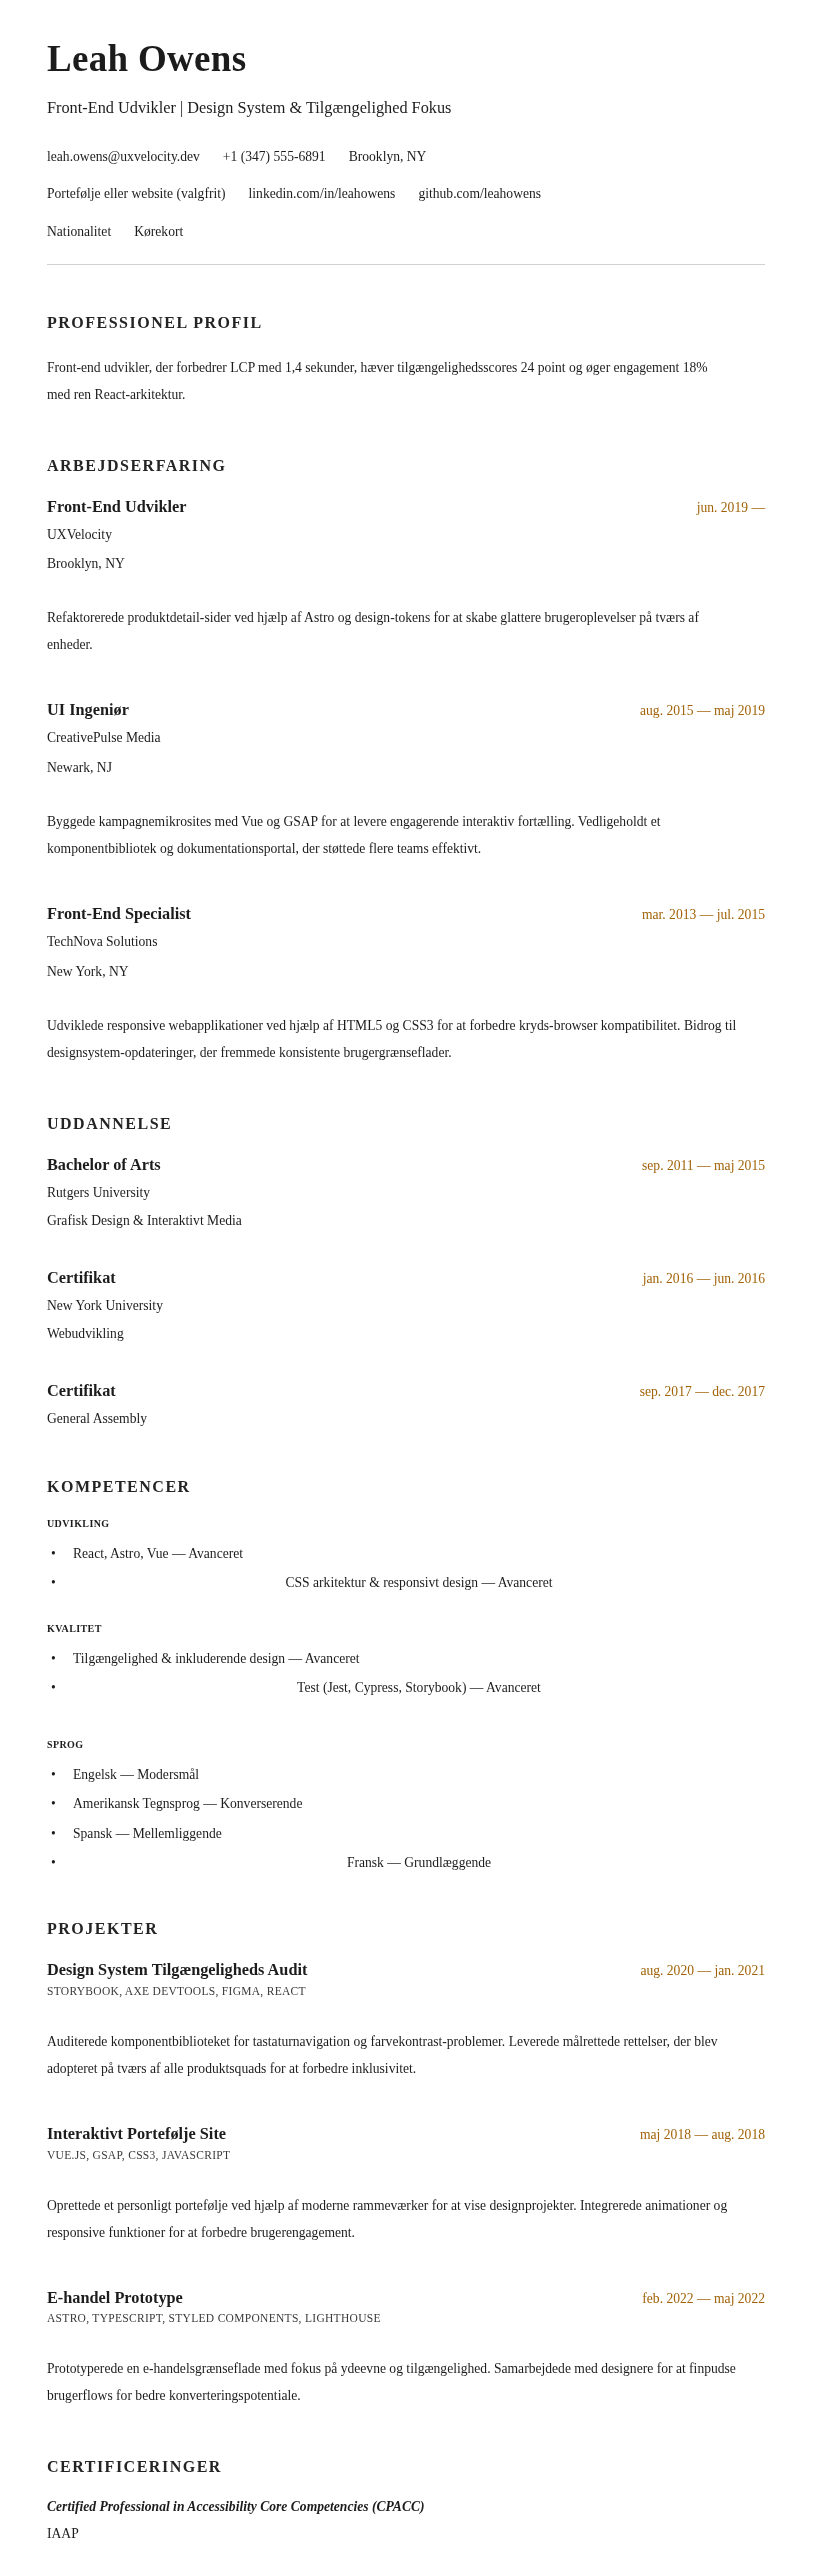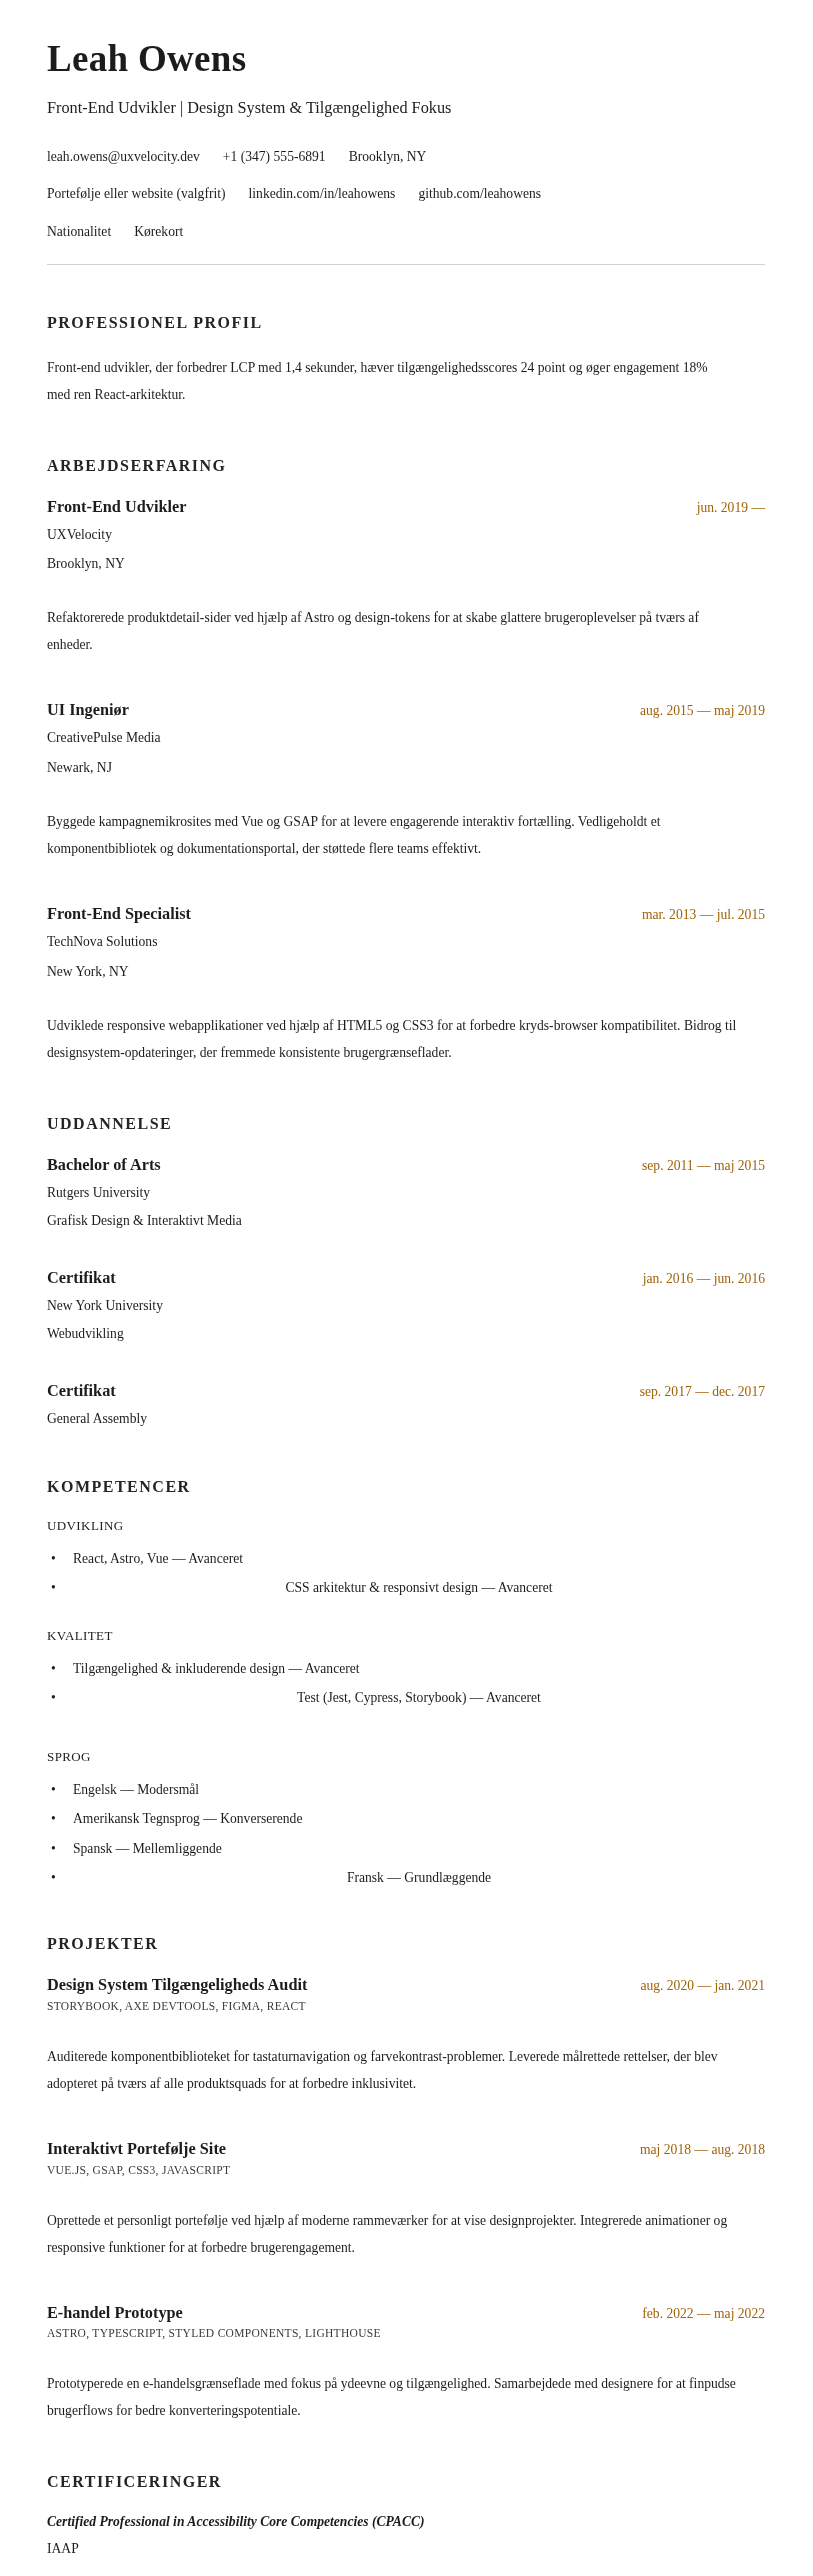--- a/index.html
+++ b/index.html
@@ -98,22 +98,22 @@
     margin-top: 31px;
     line-height: 27px;
     max-width: 698px;
   }
   .cert-entry { margin-bottom: 34px; }
 
   
   .skill-group { margin-top: 31px; }
   .skill-group:first-of-type { margin-top: 0; }
   .group-heading {
-    font-size: 13px;
-    font-weight: 400;
+    font-size: 10px;
+    font-weight: 700;
     letter-spacing: 0.4px;
     margin: 0 0 16.3px 0;
   }
   ul.dot-list {
     list-style: none;
     margin: 0;
     padding: 0;
   }
   ul.dot-list li {
     position: relative;

